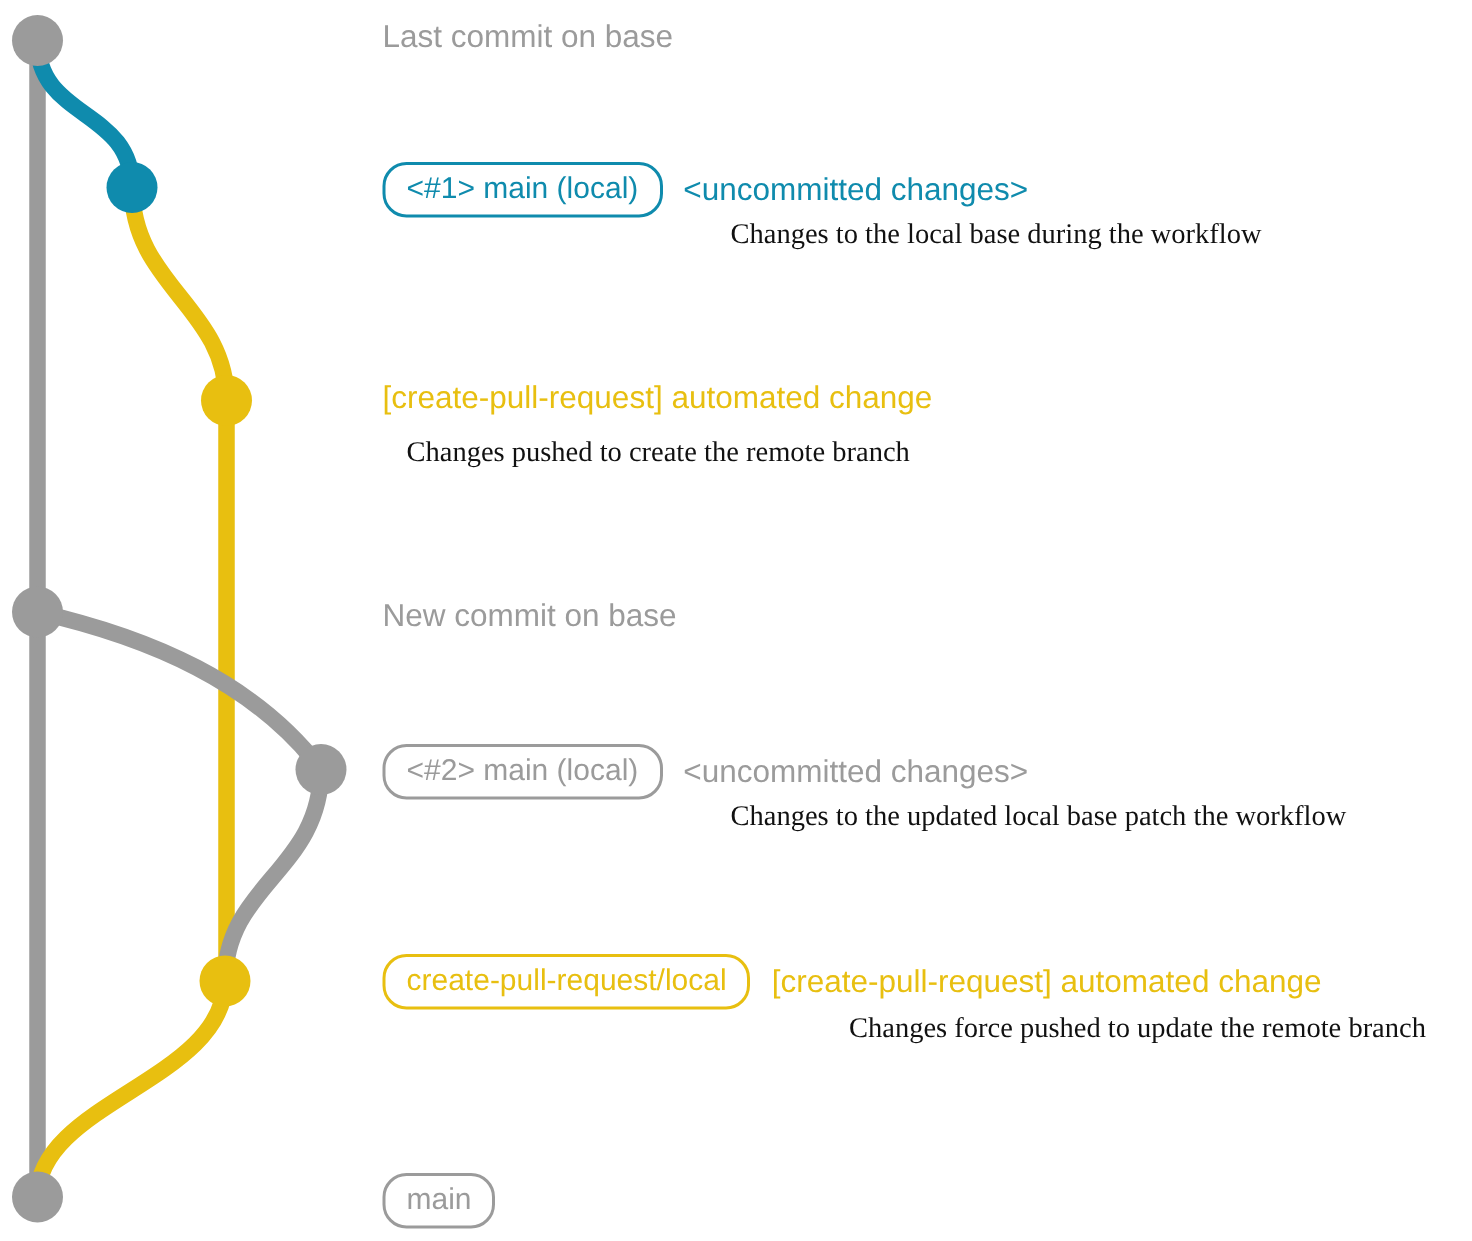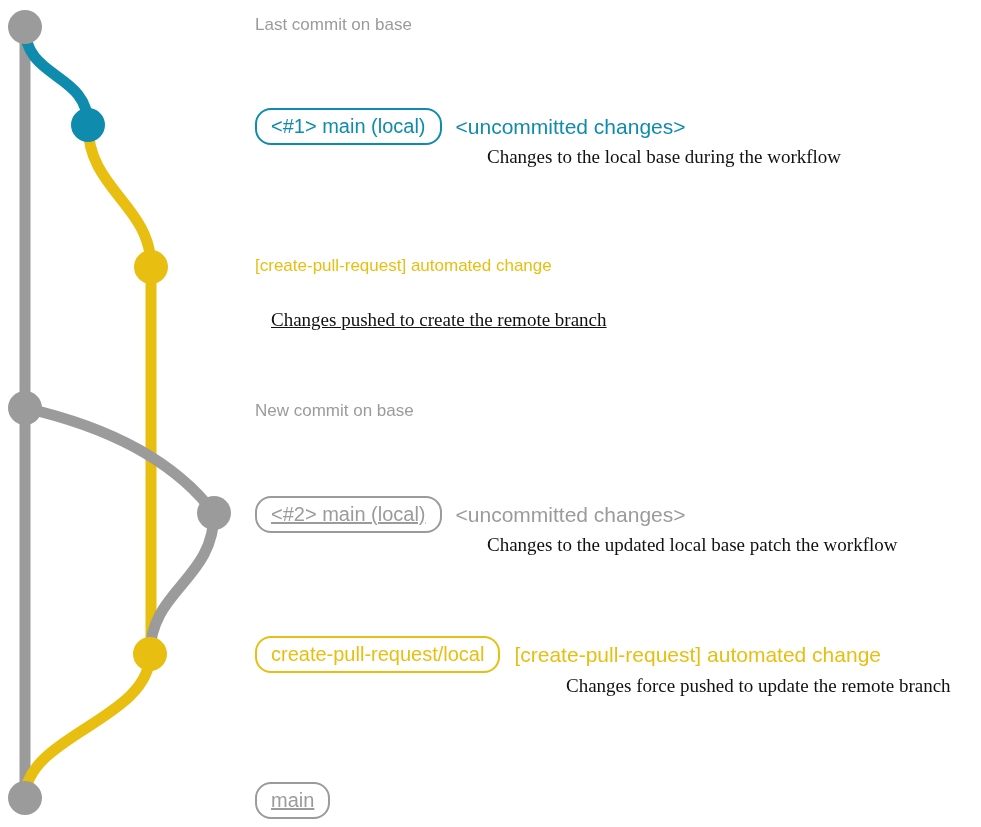--- a/index.html
+++ b/index.html
@@ -49,34 +49,34 @@
     border: 2px solid #ef4444;
     border-radius: 16px;
     padding: 5px 14px 6px 14px;
     font-size: 20px;
     line-height: 22px;
     color: #9b9b9b;
     background: #ffffff;
   }
   .pill.blue   { border-color: #0f8bad; color: #0f8bad; }
   .pill.yellow { border-color: #e8bf10; color: #e8bf10; }
-  .pill.gray   { border-color: #9b9b9b; color: #9b9b9b; text-decoration: underline; }
+  .pill.gray   { border-color: #9b9b9b; color: #9b9b9b; }
 
   .subject {
     font-size: 21px;
     line-height: 24px;
     margin-left: 14px;
     white-space: nowrap;
   }
   .subject.blue   { color: #0f8bad; }
   .subject.yellow { color: #e8bf10; }
   .subject.gray   { color: #9b9b9b; }
 
   .headline {
-    font-size: 17px;
+    font-size: 21px;
     line-height: 24px;
     white-space: nowrap;
   }
   .headline.gray   { color: #9b9b9b; }
   .headline.yellow { color: #e8bf10; }
 
   .note {
     font-family: "Liberation Serif", serif;
     font-size: 19px;
     line-height: 22px;
@@ -84,21 +84,21 @@
     white-space: nowrap;
   }
 
   
   #row-last-commit      { left: 255px; top: 13px; }
 
   #row-commit-1-line    { left: 255px; top: 108px; }
   #row-commit-1-note    { left: 487px; top: 146px; }
 
   #row-commit-2-head    { left: 255px; top: 254px; }
-  #row-commit-2-note    { left: 271px; top: 309px; text-decoration: underline; }
+  #row-commit-2-note    { left: 271px; top: 291px; }
 
   #row-new-commit       { left: 255px; top: 399px; }
 
   #row-commit-3-line    { left: 255px; top: 496px; }
   #row-commit-3-note    { left: 487px; top: 534px; }
 
   #row-commit-4-line    { left: 255px; top: 636px; }
   #row-commit-4-note    { left: 566px; top: 675px; }
 
   #row-commit-5-line    { left: 255px; top: 782px; flex-direction: column; }

